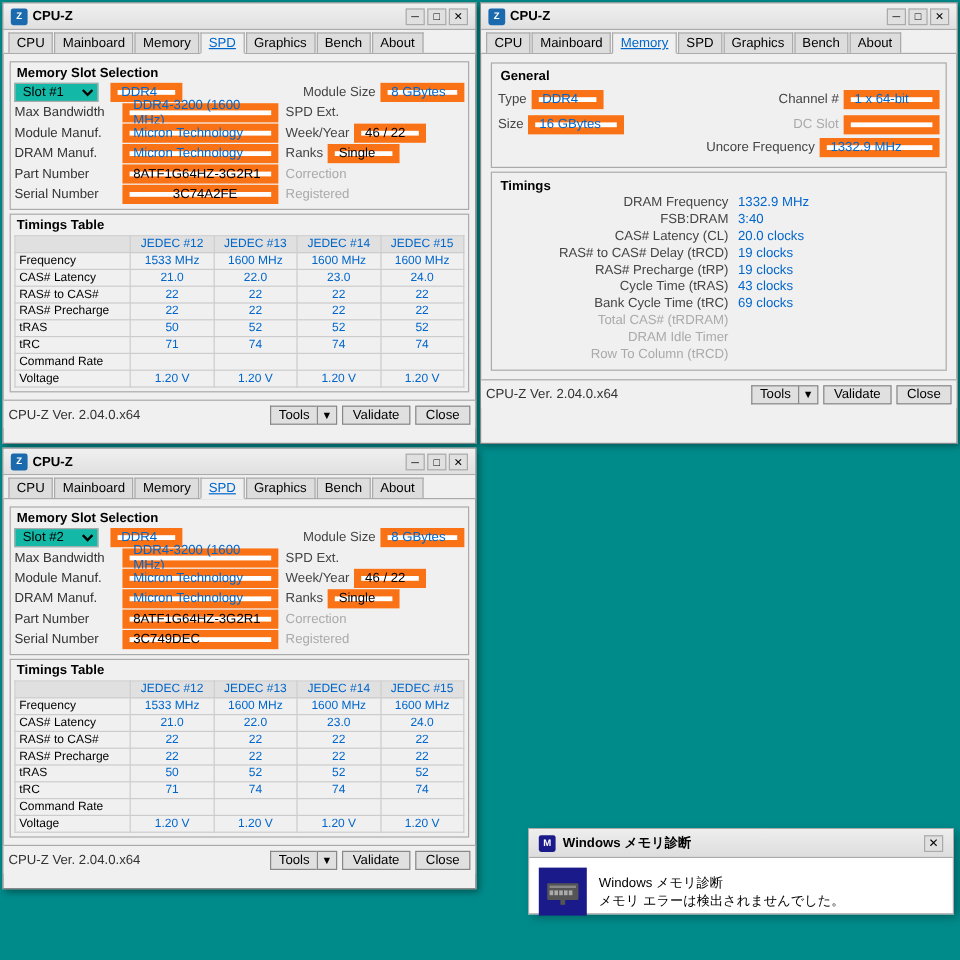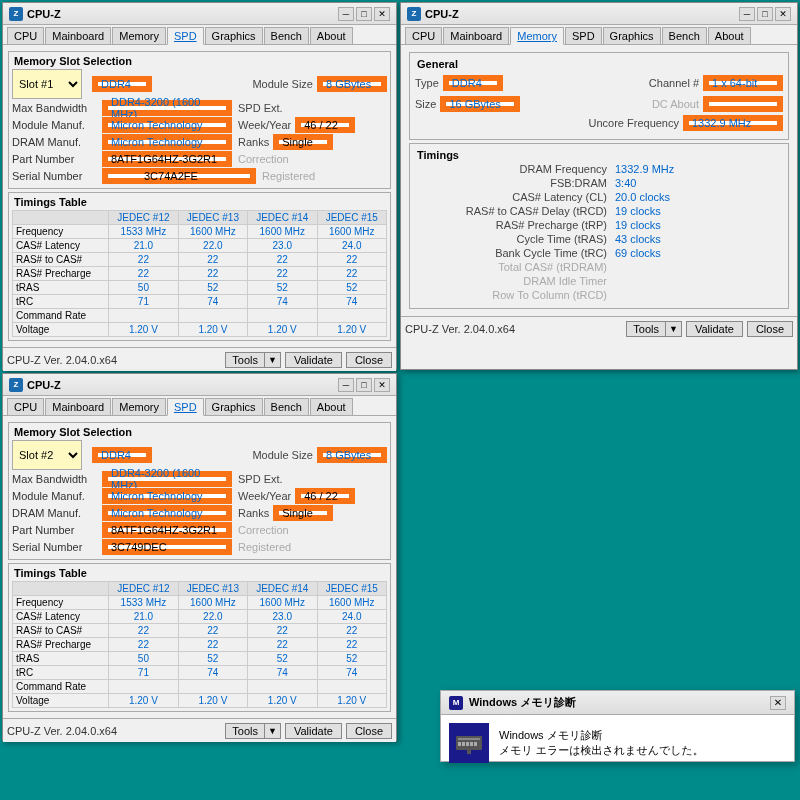--- a/index.html
+++ b/index.html
@@ -270,24 +270,24 @@
       width: 40px;
       height: 40px;
       background: #1a1a8a;
       display: flex;
       align-items: center;
       justify-content: center;
       flex-shrink: 0;
     }
 
     .slot-select {
-      background: #fef9c3;
+      background: #14b8a6;
       border: 1px solid #aaa;
       padding: 0 2px;
-      height: 30px;
+      height: 16px;
       font-size: 11px;
     }
 
     .module-size-label {
       color: #444;
     }
   </style>
 </head>
 <body>
 
@@ -346,21 +346,21 @@
         <span style="margin-left:6px; color:#444;">Ranks</span>
         <div class="value-box value-normal" style="width:50px; margin-left:4px;">Single</div>
       </div>
       <div class="row">
         <span class="label">Part Number</span>
         <div class="value-box value-normal" style="width:130px;">8ATF1G64HZ-3G2R1</div>
         <span style="margin-left:6px; color:#aaa;">Correction</span>
       </div>
       <div class="row">
         <span class="label">Serial Number</span>
-        <div class="value-box value-normal" style="width:154px;padding-left:36px;">3C74A2FE</div>
+        <div class="value-box value-normal" style="width:130px;padding-left:36px;">3C74A2FE</div>
         <span style="margin-left:6px; color:#aaa;">Registered</span>
       </div>
     </div>
 
     <div class="section-box">
       <div class="section-title">Timings Table</div>
       <table class="timing-table">
         <thead>
           <tr>
             <th></th>
@@ -483,21 +483,21 @@
           <div class="value-box value-blue" style="width:80px;">1 x 64-bit</div>
         </div>
       </div>
       <div style="display:flex; gap:24px; margin: 3px 0;">
         <div style="display:flex; align-items:center; gap:4px;">
           <span style="color:#444;">Size</span>
           <div class="value-box value-blue" style="width:80px;">16 GBytes</div>
         </div>
         <div class="spacer"></div>
         <div style="display:flex; align-items:center; gap:4px;">
-          <span style="color:#aaa;">DC About</span>
+          <span style="color:#aaa;">DC Slot</span>
           <div class="value-box" style="width:80px;"></div>
         </div>
       </div>
       <div style="display:flex; justify-content:flex-end; align-items:center; gap:4px; margin: 3px 0;">
         <span style="color:#444;">Uncore Frequency</span>
         <div class="value-box value-blue" style="width:100px;">1332.9 MHz</div>
       </div>
     </div>
 
     <div class="section-box" style="padding:5px;">

